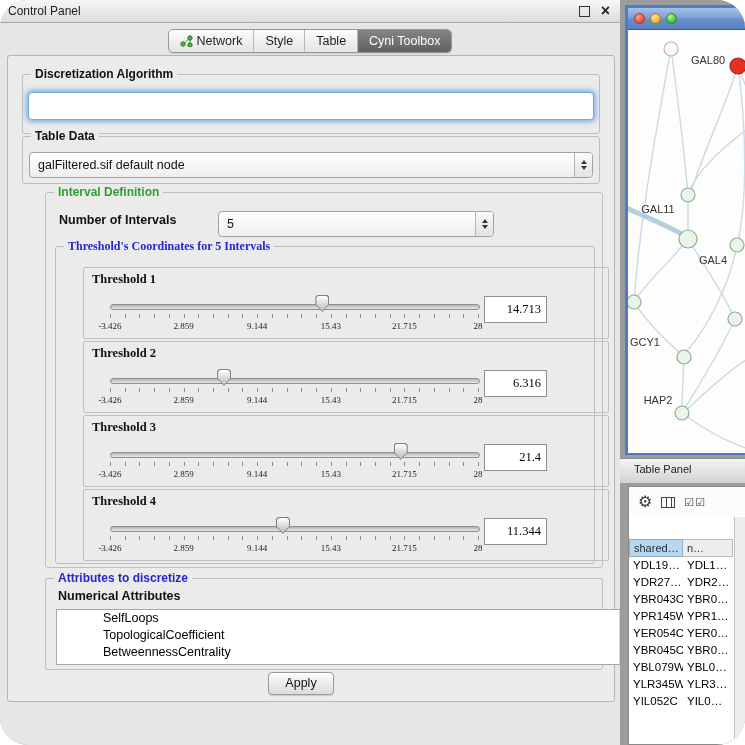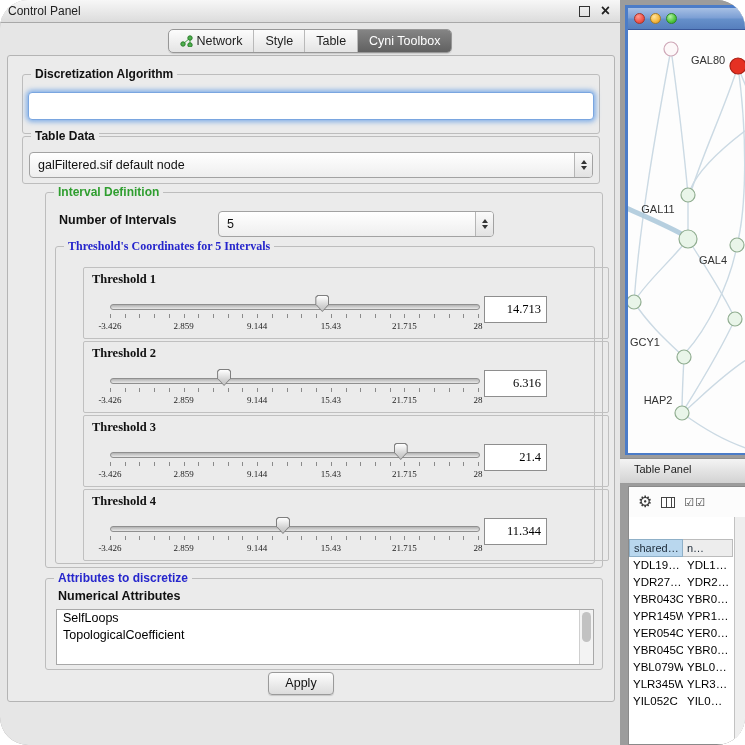--- a/index.html
+++ b/index.html
@@ -74,21 +74,21 @@
   .thumb i{position:absolute;left:1px;top:1px;right:1px;bottom:1px;display:block;
     clip-path:polygon(15% 0%,85% 0%,100% 12%,100% 55%,50% 100%,0% 55%,0% 12%);
     background:linear-gradient(#ffffff,#d2d2d2 65%,#c2c2c2);}
   .tvalue{position:absolute;left:400px;top:28px;width:56px;height:25px;background:#fff;
     border:1px solid #8e8e8e;font-size:12.5px;color:#000;text-align:right;line-height:25px;padding-right:5px;}
 
   
   #attr-group{left:45px;top:578px;width:556px;height:90px;}
   #attr-heading{position:absolute;left:12px;top:10px;font-size:12.5px;font-weight:bold;color:#111;}
   #attr-list{position:absolute;left:10px;top:30px;width:536px;height:54px;background:#fff;
-    border:1px solid #a8a8a8;overflow:hidden;}
+    border:1px solid #a8a8a8;overflow:hidden;padding-left:40px;}
   .attr-item{height:17px;line-height:17px;padding-left:6px;font-size:12.5px;color:#000;}
   #attr-scroll{position:absolute;right:0;top:0;bottom:0;width:13px;background:#f3f3f3;border-left:1px solid #cfcfcf;}
   #attr-thumb{position:absolute;left:2px;top:2px;width:9px;height:30px;background:#c2c2c2;border-radius:5px;}
 
   #apply-btn{position:absolute;left:268px;top:672px;width:64px;height:21px;
     background:linear-gradient(#fdfdfd,#dcdcdc);border:1px solid #9a9a9a;border-radius:4px;
     font-size:12.5px;color:#111;text-align:center;line-height:20px;box-shadow:0 1px 1px rgba(0,0,0,.15);}
 
   .bottom-tabs{position:absolute;left:0;top:704px;width:620px;display:flex;justify-content:center;}
 
@@ -385,20 +385,21 @@
         </div>
     </div>
 
     <div class="group" id="attr-group">
       <span class="group-title gt-blue">Attributes to discretize</span>
       <span id="attr-heading">Numerical Attributes</span>
       <div id="attr-list">
         <div id="attr-items">
             <div class="attr-item">SelfLoops</div>
             <div class="attr-item">TopologicalCoefficient</div>
+            <div class="attr-item">BetweennessCentrality</div>
           </div>
         <div id="attr-scroll">
             <div id="attr-thumb"></div>
           </div>
       </div>
     </div>
 
     <div id="apply-btn">Apply</div>
 
   </div>

